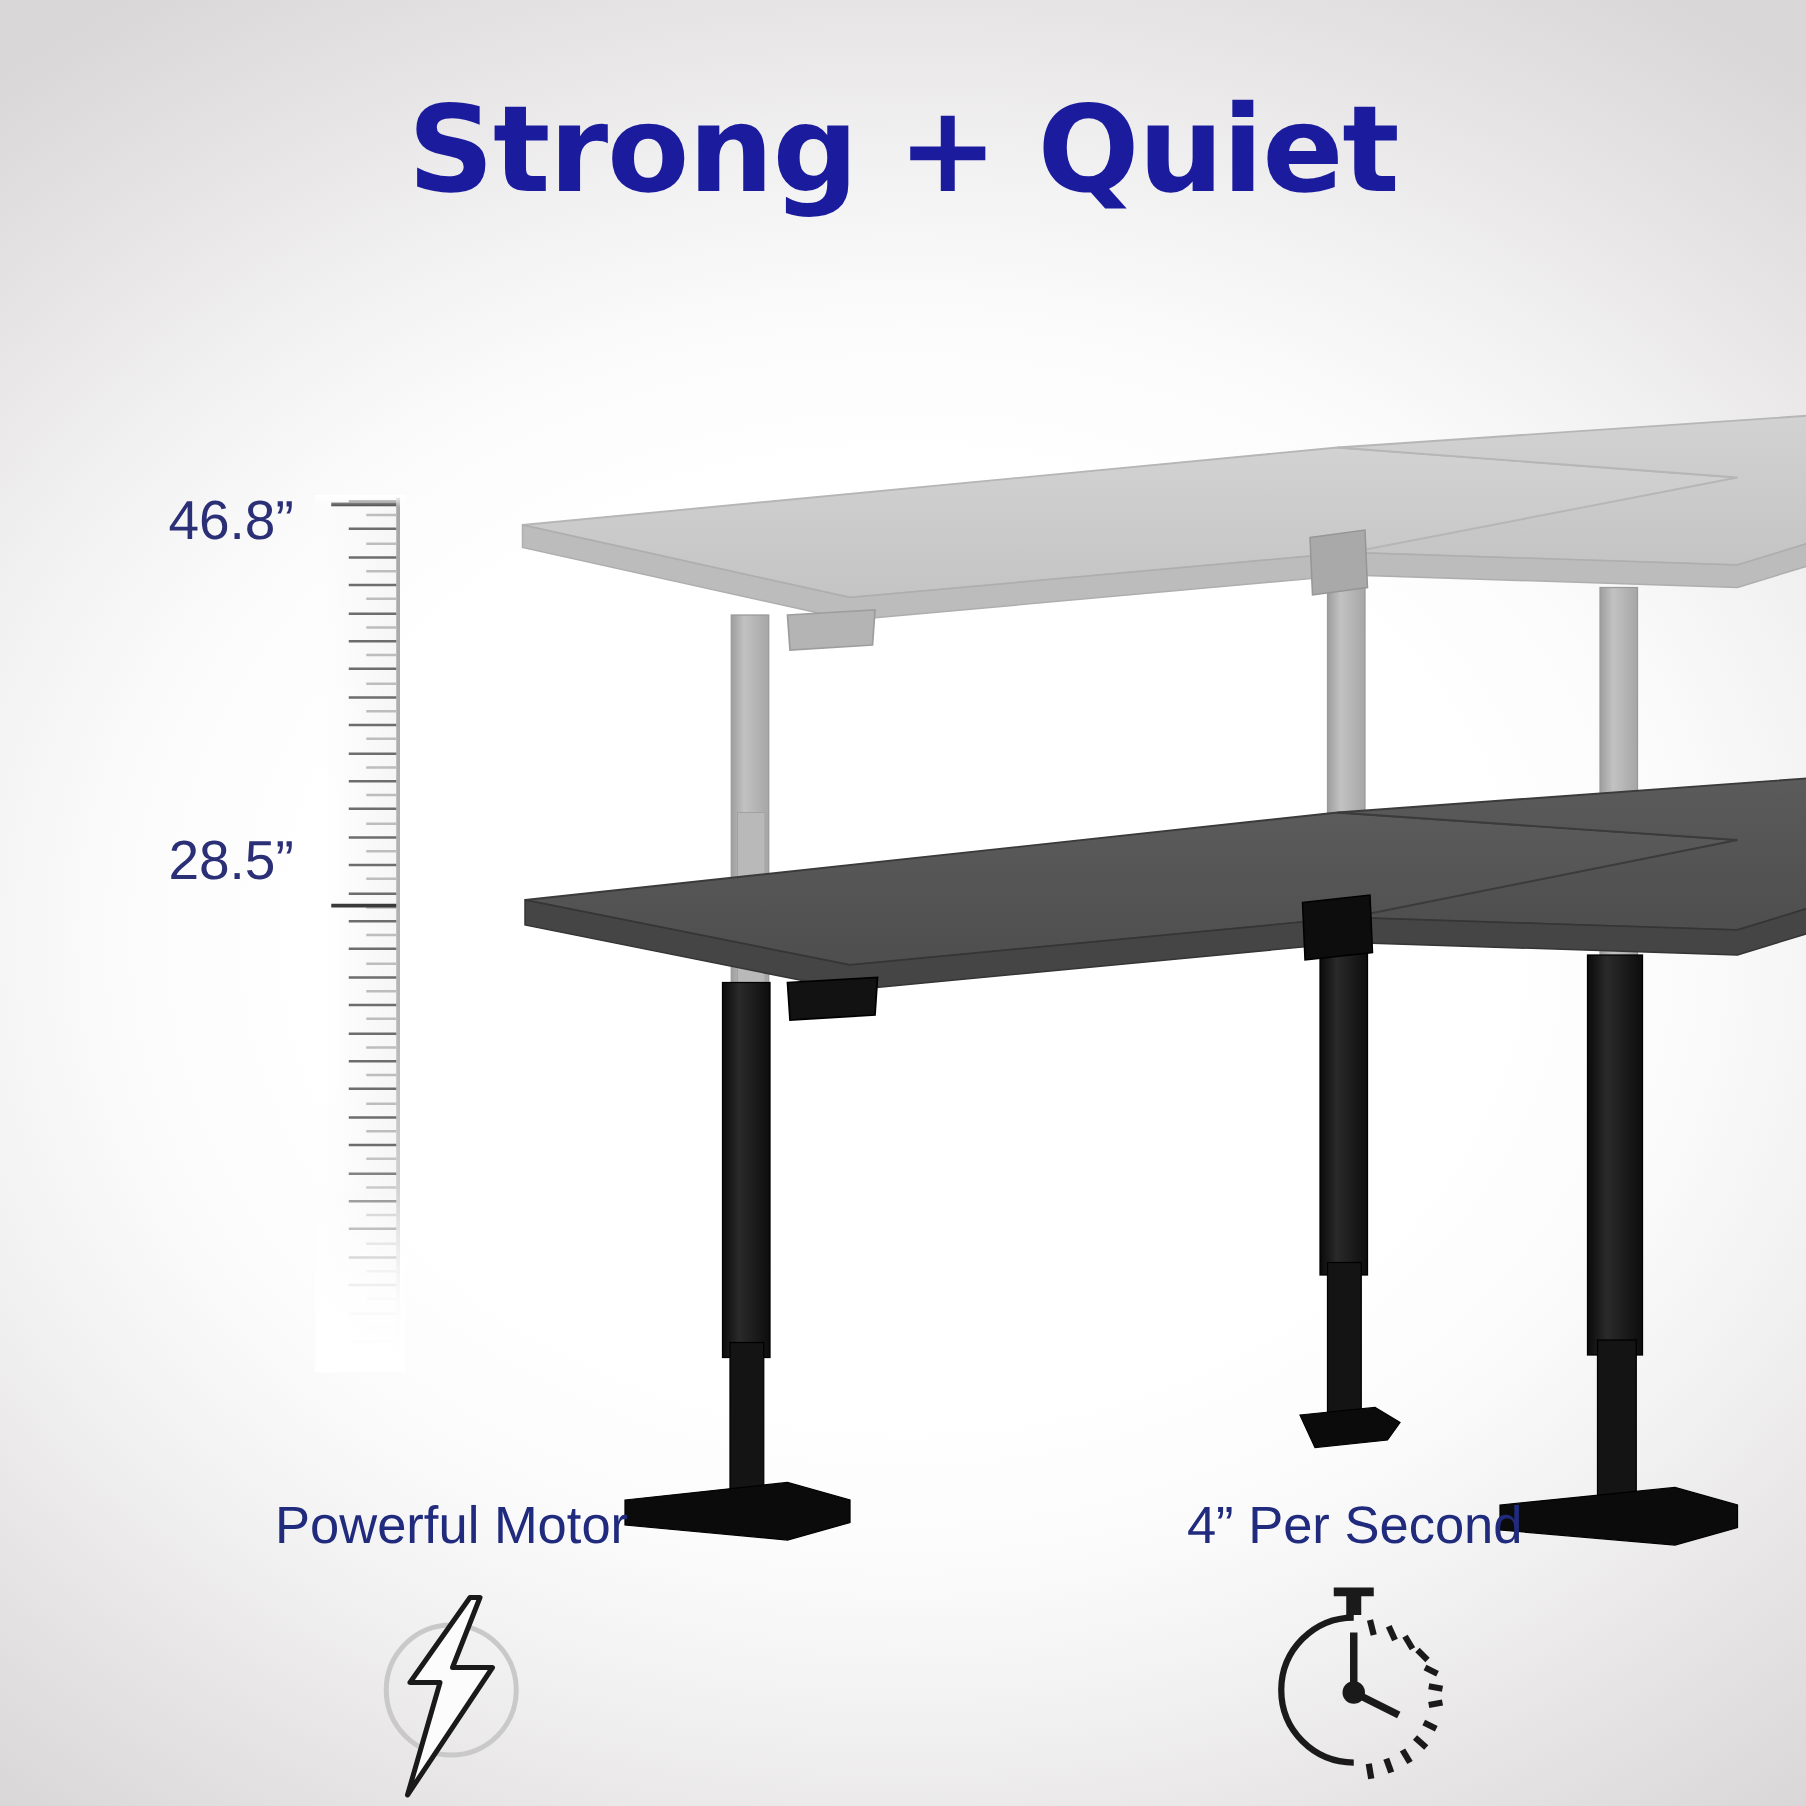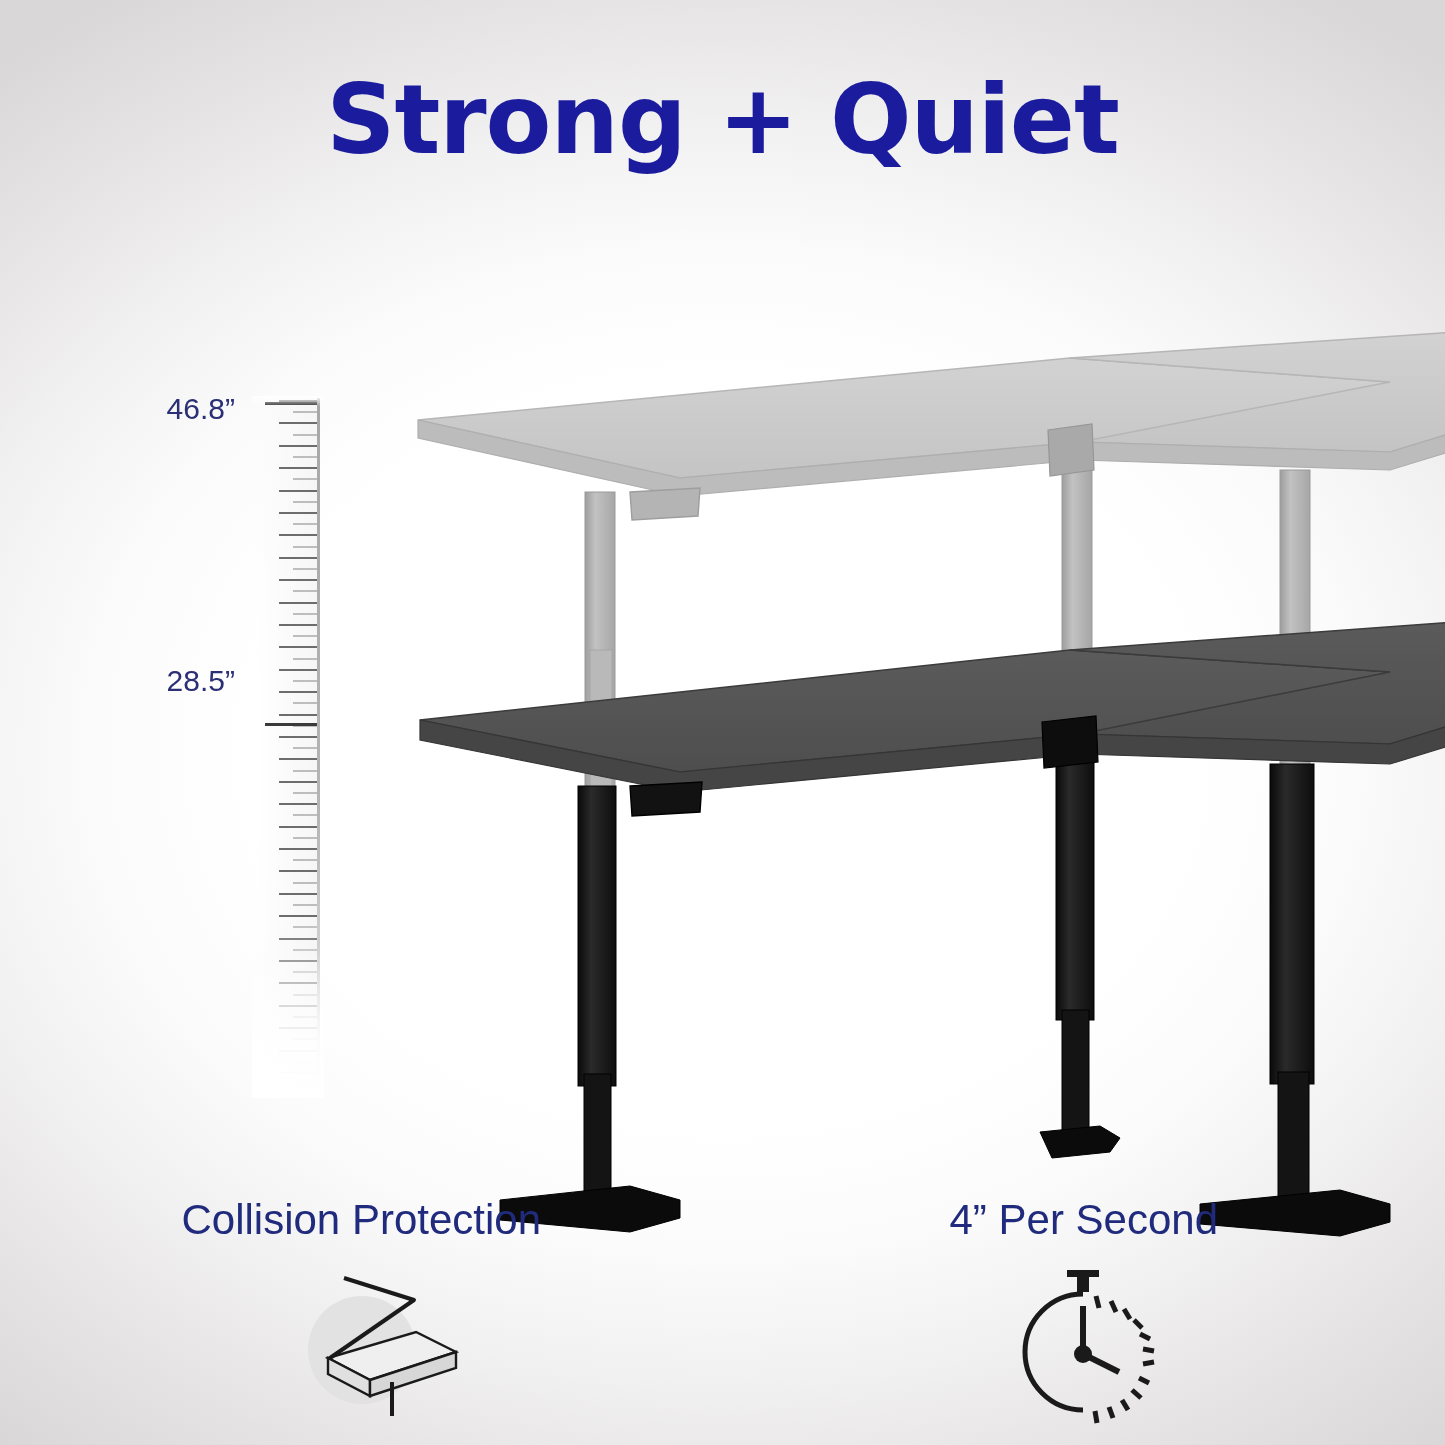--- a/index.html
+++ b/index.html
@@ -82,21 +82,21 @@
     position:absolute;
     height:3px;
     background:#3a3a3a;
     right:3px;
     width:52px;
   }
 
   .dim-label{
     position:absolute;
     font-family:"Liberation Sans", sans-serif;
-    font-size:30px;
+    font-size:44px;
     color:#2a2f76;
     letter-spacing:0px;
     white-space:nowrap;
     text-align:right;
   }
 
   
   .desk-stage{
     position:absolute;
     left:380px; top:320px;
@@ -279,34 +279,30 @@
 
         <rect x="890" y="444" width="44" height="320" fill="url(#gLegDark)" stroke="#000" stroke-width="1"></rect>
         <rect x="898" y="752" width="31" height="145" fill="#141414" stroke="#000" stroke-width="1"></rect>
         <path d="M 820 884 L 960 870 L 1010 884 L 1010 902 L 960 916 L 820 904 Z" fill="#0b0b0b" stroke="#000" stroke-width="1"></path>
       </g>
     </svg>
   </div>
 
   <div class="features">
 
-
     <div class="feature">
-      <div class="feature-label">Collision Protection</div>
+      <div class="feature-label">Powerful Motor</div>
       <div class="feature-icon">
         <svg viewBox="0 0 190 175">
-          <circle cx="96" cy="80" r="54" fill="#e2e2e2"></circle>
-          <path d="M 62 88 L 150 62 L 190 82 L 104 110 Z" fill="#efefef" stroke="#1a1a1a" stroke-width="2.4"></path>
-          <path d="M 62 88 L 104 110 L 104 126 L 62 104 Z" fill="#e0e0e0" stroke="#1a1a1a" stroke-width="2.4"></path>
-          <path d="M 104 110 L 190 82 L 190 98 L 104 126 Z" fill="#d7d7d7" stroke="#1a1a1a" stroke-width="2.4"></path>
-          <path d="M 78 8 L 148 30 L 64 88" fill="none" stroke="#1a1a1a" stroke-width="4" stroke-linejoin="round"></path>
-          <line x1="126" y1="112" x2="126" y2="146" stroke="#1a1a1a" stroke-width="4"></line>
+          <circle cx="95" cy="82" r="52" fill="none" stroke="#c9c9c9" stroke-width="4"></circle>
+          <path d="M 110 8 L 62 76 L 86 76 L 60 166 L 128 64 L 96 64 L 118 8 Z" fill="#fcfcfc" stroke="#1a1a1a" stroke-width="4" stroke-linejoin="round"></path>
         </svg>
       </div>
     </div>
+
 
     <div class="feature">
       <div class="feature-label">4” Per Second</div>
       <div class="feature-icon">
         <svg viewBox="0 0 190 175">
           <rect x="88" y="2" width="12" height="20" fill="#1a1a1a"></rect>
           <rect x="78" y="0" width="32" height="7" fill="#1a1a1a"></rect>
           <path d="M 94 24 A 58 58 0 1 0 94 140" fill="none" stroke="#1a1a1a" stroke-width="5"></path>
           <g stroke="#1a1a1a" stroke-width="5">
             <line x1="107" y1="26" x2="110" y2="38"></line>

